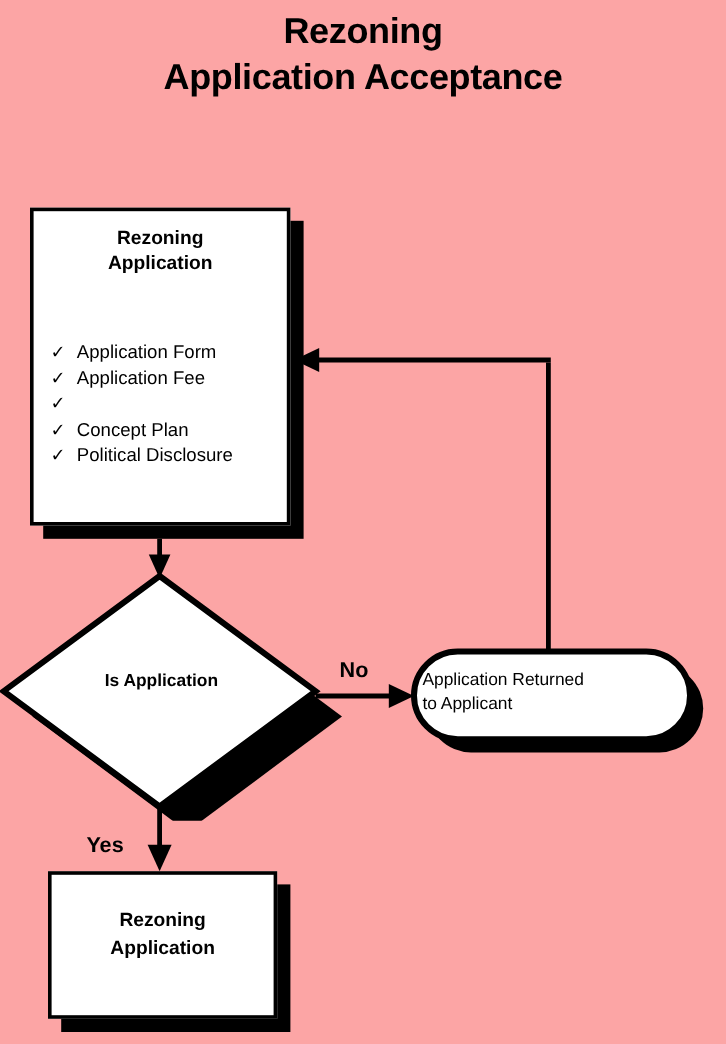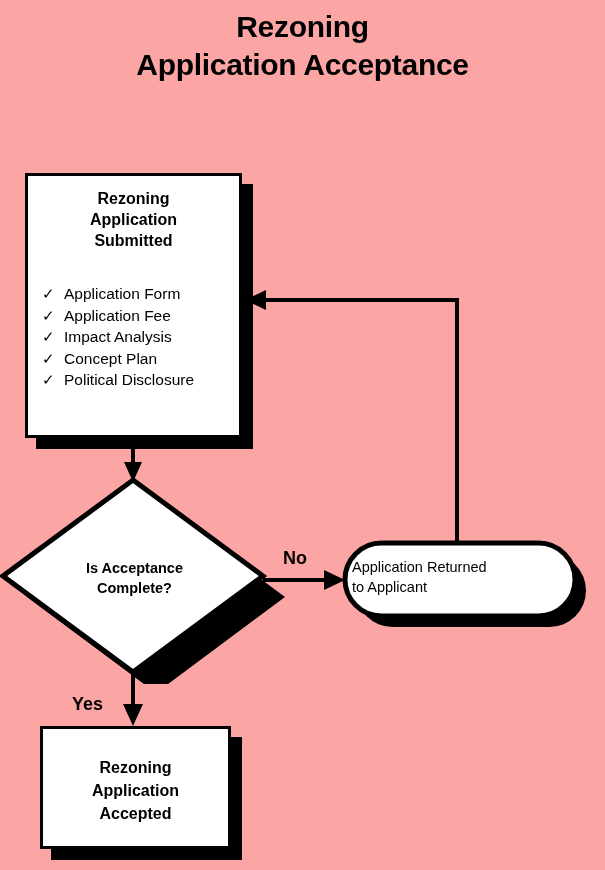--- a/index.html
+++ b/index.html
@@ -184,34 +184,32 @@
       <line x1="133" y1="672" x2="133" y2="712" stroke="#000" stroke-width="4"></line>
       <polygon points="133,726 123,704 143,704" fill="#000"></polygon>
     </g>
   </svg>
 
   <div class="shadow-rect box1-shadow"></div>
   <div class="proc-box box1">
     <div class="box1-heading">
       <span class="line">Rezoning</span>
       <span class="line">Application</span>
-      <span class="line">Submitted</span>
     </div>
     <div class="checklist">
       <div class="check-row">
         <span class="check-mark">✓</span>
         <span class="check-label">Application Form</span>
       </div>
       <div class="check-row">
         <span class="check-mark">✓</span>
         <span class="check-label">Application Fee</span>
       </div>
       <div class="check-row">
         <span class="check-mark">✓</span>
-        <span class="check-label">Impact Analysis</span>
       </div>
       <div class="check-row">
         <span class="check-mark">✓</span>
         <span class="check-label">Concept Plan</span>
       </div>
       <div class="check-row">
         <span class="check-mark">✓</span>
         <span class="check-label">Political Disclosure</span>
       </div>
     </div>
@@ -219,40 +217,38 @@
 
   <div class="diamond-wrap">
     <svg width="290" height="210" viewBox="0 0 290 210">
 
       <polygon points="145,16 274,112 145,208 16,112" fill="#000000" transform="translate(11,11)"></polygon>
 
       <polygon points="133,6 263,102 133,198 3,102" fill="#ffffff" stroke="#000000" stroke-width="5" stroke-linejoin="miter"></polygon>
     </svg>
   </div>
   <div class="diamond-text">
-    <span class="line">Is Acceptance</span>
-    <span class="line">Complete?</span>
+    <span class="line">Is Application</span>
   </div>
 
   <div class="stadium-wrap">
     <svg width="260" height="100" viewBox="0 0 260 100">
       <rect x="18" y="18" width="230" height="73" rx="36.5" ry="36.5" fill="#000000"></rect>
       <rect x="7" y="7" width="230" height="73" rx="36.5" ry="36.5" fill="#ffffff" stroke="#000000" stroke-width="5"></rect>
     </svg>
   </div>
   <div class="stadium-text">
     <span class="line">Application Returned</span>
     <span class="line">to Applicant</span>
   </div>
 
   <div class="shadow-rect box2-shadow"></div>
   <div class="proc-box box2">
     <div class="box2-heading">
       <span class="line">Rezoning</span>
       <span class="line">Application</span>
-      <span class="line">Accepted</span>
     </div>
   </div>
 
   <div class="edge-label label-no">No</div>
   <div class="edge-label label-yes">Yes</div>
 
 </div>
 
 </body></html>

